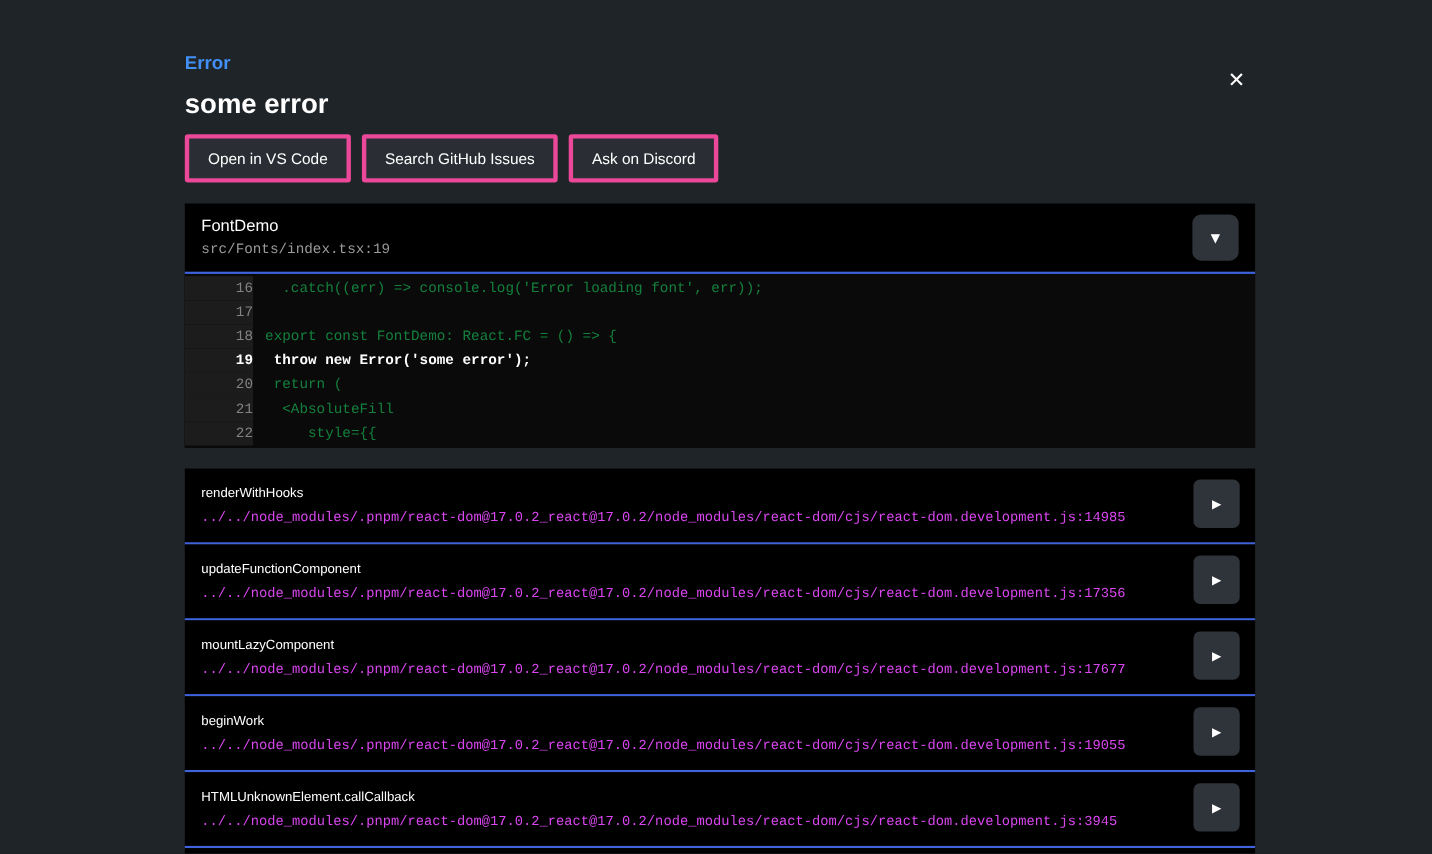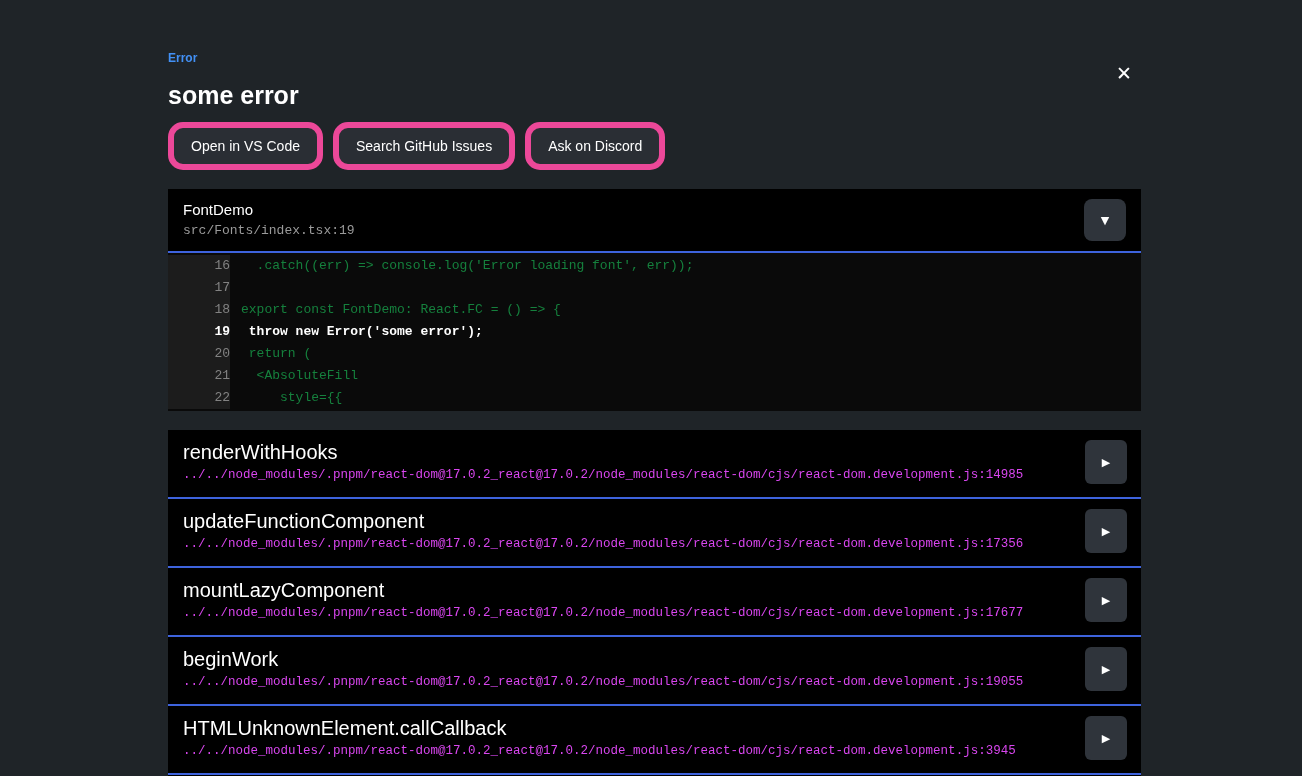--- a/index.html
+++ b/index.html
@@ -13,21 +13,21 @@
   }
   .container {
     position: absolute;
     left: 168px;
     top: 0;
     width: 973px;
     padding-top: 48px;
   }
   .error-type {
     color: #4290f5;
-    font-size: 12px;
+    font-size: 17px;
     font-weight: bold;
     line-height: 20px;
   }
   .error-message {
     margin-top: 13px;
     font-size: 25px;
     font-weight: bold;
     line-height: 28px;
     color: #ffffff;
   }
@@ -47,22 +47,22 @@
     line-height: 26px;
     text-align: center;
   }
   .actions {
     margin-top: 13px;
     display: flex;
     gap: 10px;
   }
   .action-btn {
     background: #2a2e34;
-    border: 6px solid #ec4899;
-    border-radius: 15px;
+    border: 4px solid #ec4899;
+    border-radius: 3px;
     color: #ffffff;
     font-family: "Liberation Sans", sans-serif;
     font-size: 14px;
     padding: 10px 17px;
     cursor: pointer;
     line-height: 16px;
   }
   
   .code-panel {
     margin-top: 19px;
@@ -131,21 +131,21 @@
   .frames {
     margin-top: 19px;
   }
   .frame-row {
     position: relative;
     background: #000000;
     padding: 13px 112px 14px 15px;
     border-bottom: 2px solid #3e63dd;
   }
   .frame-name {
-    font-size: 20px;
+    font-size: 12px;
     line-height: 19px;
     color: #ffffff;
   }
   .frame-path {
     margin-top: 5px;
     font-family: "Liberation Mono", "DejaVu Sans Mono", monospace;
     font-size: 12.5px;
     line-height: 16px;
     color: #d946ef;
     white-space: nowrap;

